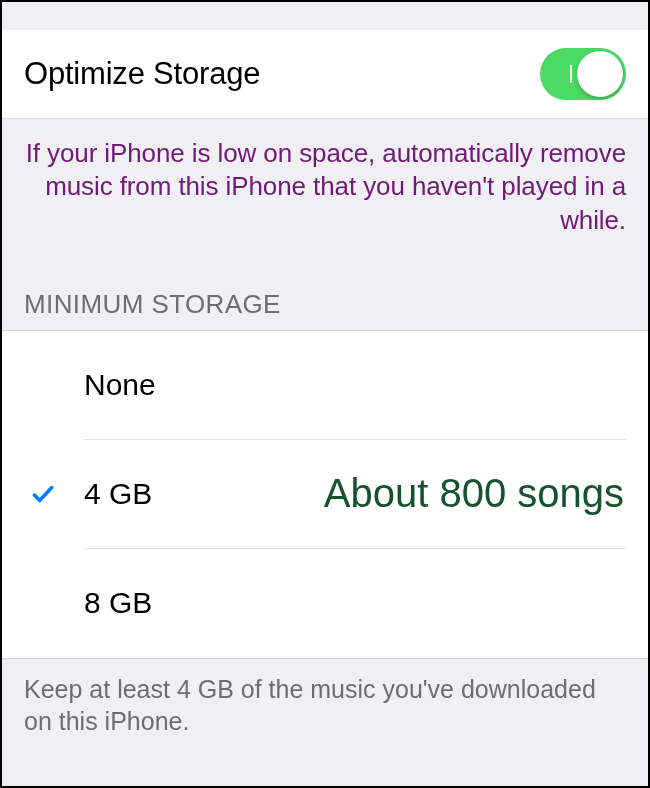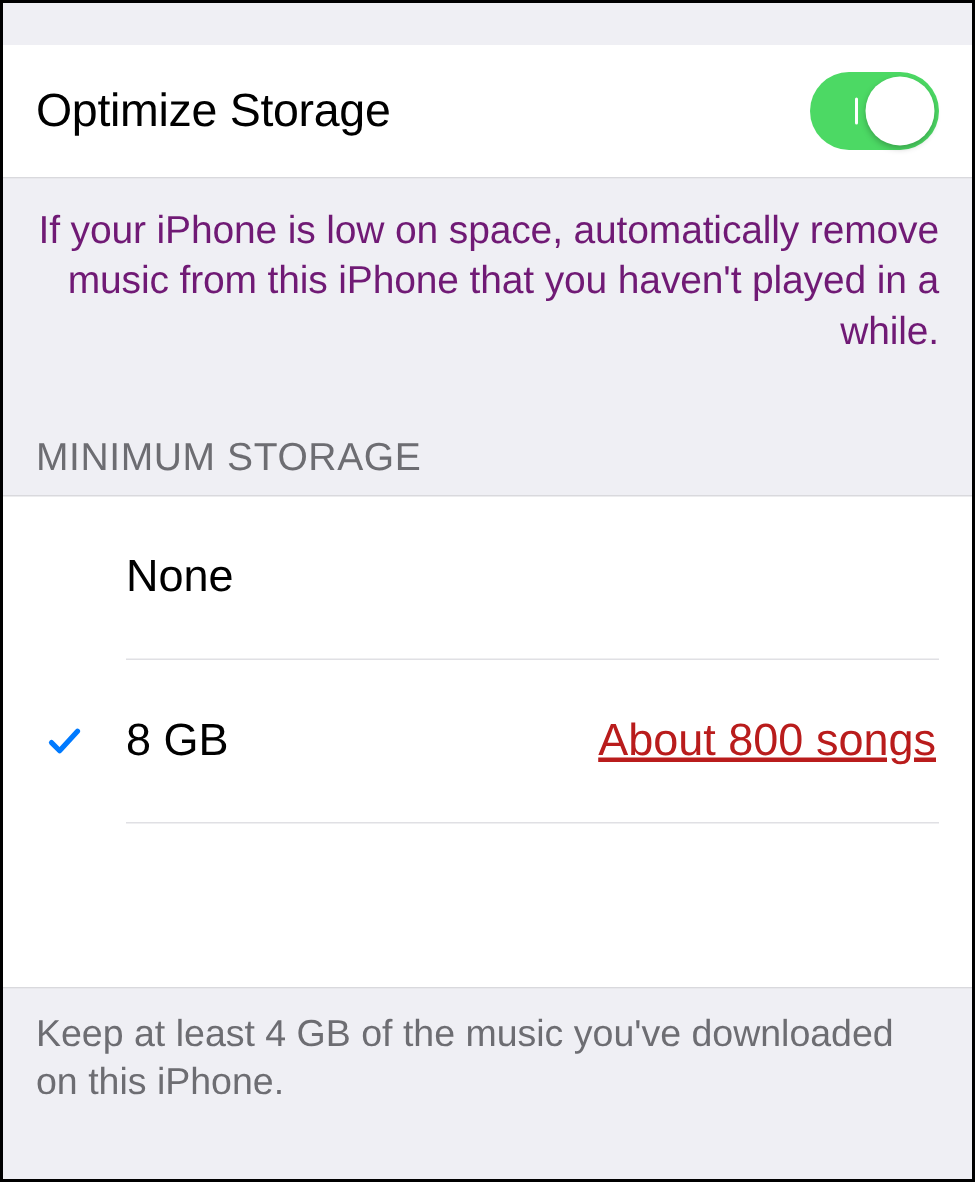--- a/index.html
+++ b/index.html
@@ -102,23 +102,22 @@
       padding-right: 2px;
     }
     .options .option-row:last-child .content {
       border-bottom: none;
     }
     .option-row .label {
       font-size: 30px;
       color: #000;
     }
     .option-row .sub {
-      font-size: 30px;
-      color: #b91c1c;
-      text-decoration: underline;
+      font-size: 40px;
+      color: #14532d;
     }
     .footer-text {
       padding: 14px 22px 0 22px;
       font-size: 25px;
       line-height: 1.3;
       color: #6d6d72;
     }
     .check-icon svg {
       width: 26px;
       height: 26px;
@@ -149,24 +148,25 @@
   </div>
   <div class="option-row">
     <div class="check-col">
       <span class="check-icon">
         <svg viewBox="0 0 24 24" fill="none" stroke="#007aff" stroke-width="3.2" stroke-linecap="round" stroke-linejoin="round">
             <polyline points="4 13 9 18 20 6"></polyline>
           </svg>
       </span>
     </div>
     <div class="content">
-      <span class="label">8 GB</span>
+      <span class="label">4 GB</span>
       <span class="sub">About 800 songs</span>
     </div>
   </div>
   <div class="option-row">
     <div class="check-col"></div>
     <div class="content">
+      <span class="label">8 GB</span>
     </div>
   </div>
 </div>
 
 <div class="footer-text">Keep at least 4 GB of the music you've downloaded on this iPhone.</div>
 
 </body></html>

